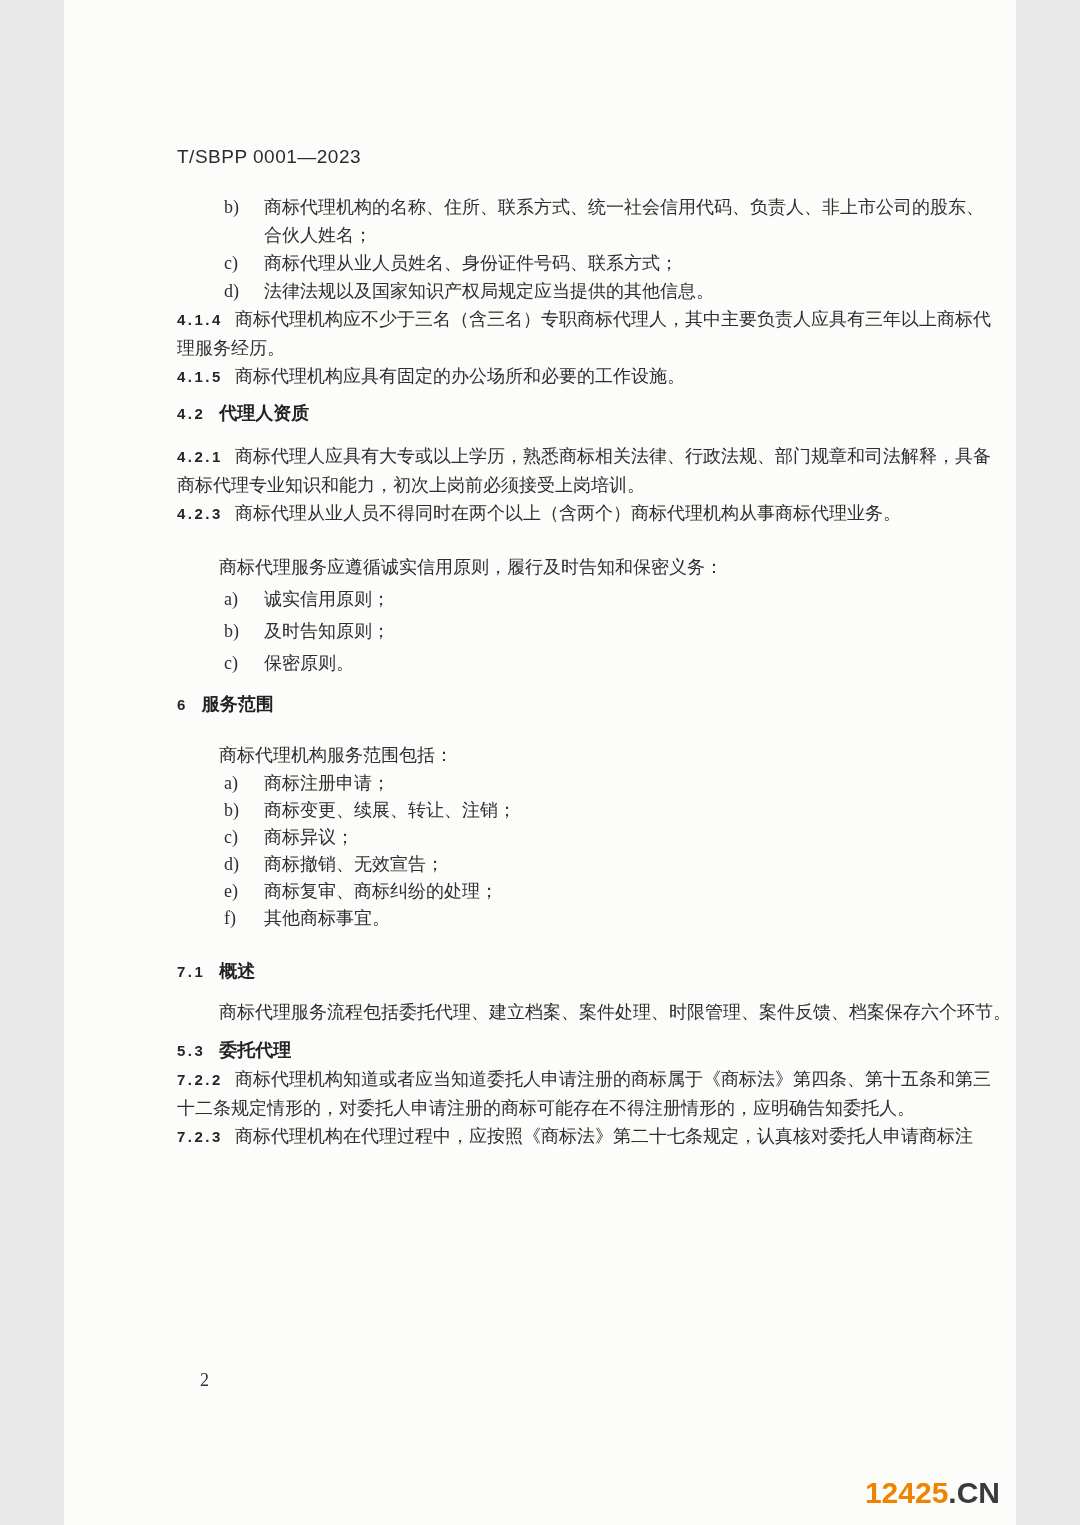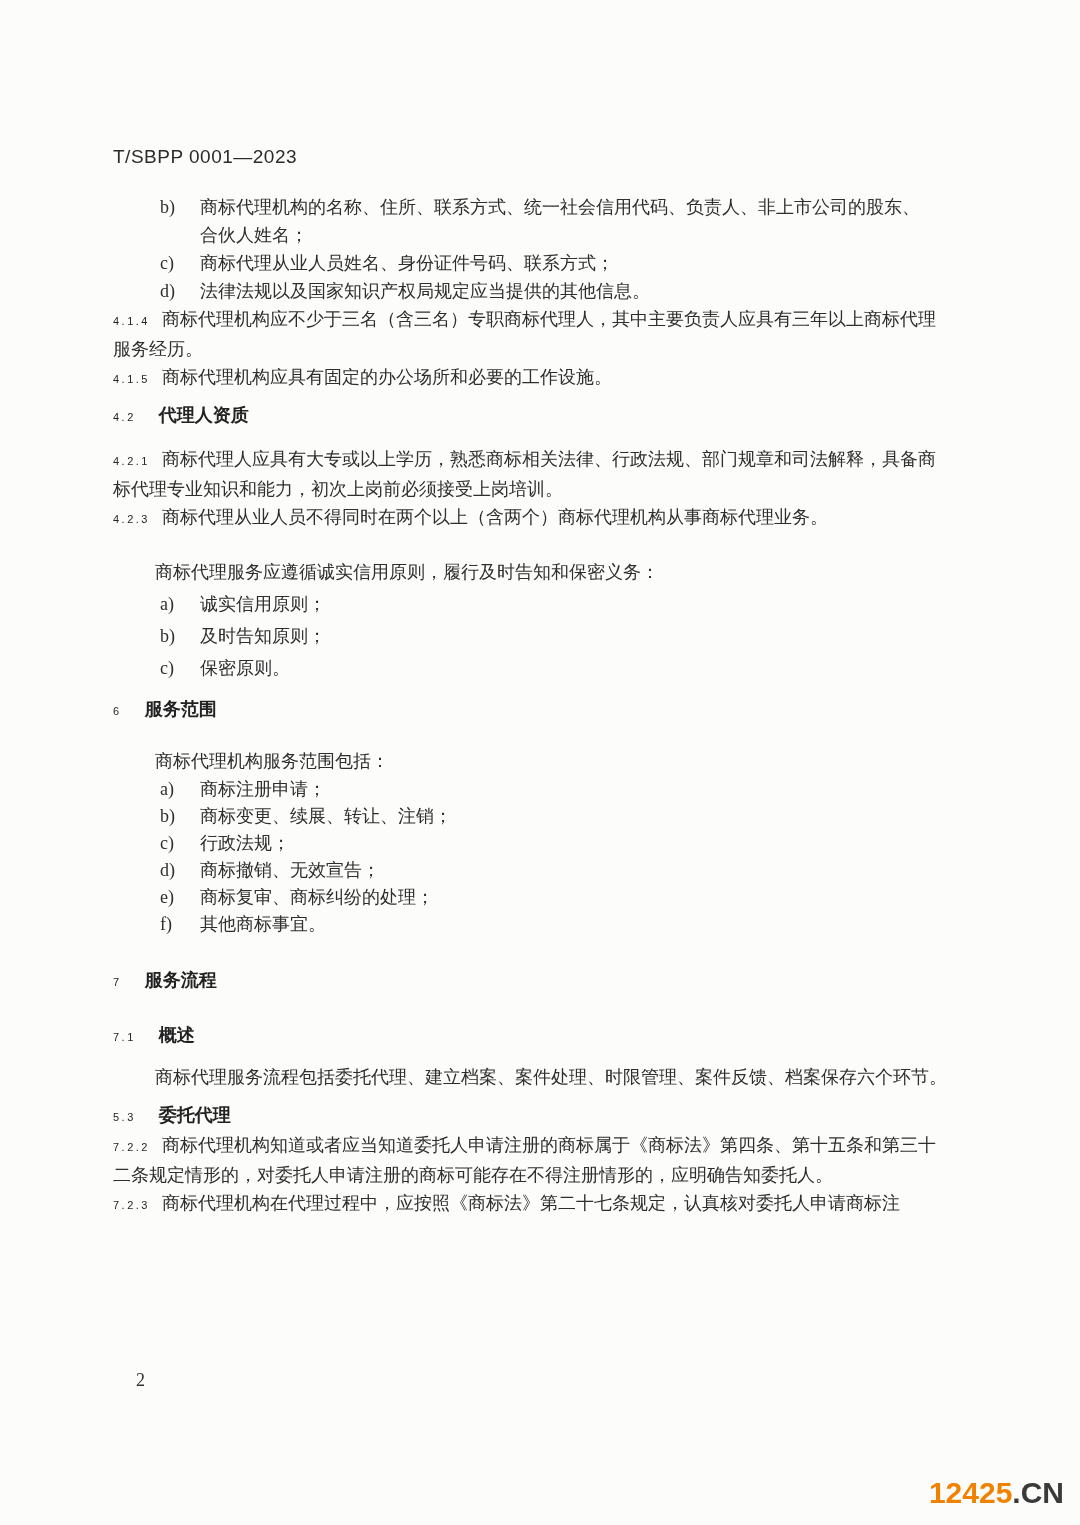--- a/index.html
+++ b/index.html
@@ -1,44 +1,44 @@
 <!DOCTYPE html>
 <html><head>
 <meta charset="utf-8">
 <style>
   html,body{margin:0;padding:0;}
   body{background:#e8e8e8;}
   .page{
     position:relative;
-    width:1080px;height:1525px;
+    width:952px;height:1525px;
     margin:0 auto;
     background:#fcfcfb;
     overflow:hidden;
     font-family:"Liberation Serif", serif;
     color:#2e2e2e;
   }
   .doc-header{
     position:absolute;left:113px;top:146px;
     font-family:"Liberation Sans", sans-serif;
     font-size:19px;letter-spacing:.5px;color:#2b2b2b;
   }
   .main{
     position:absolute;left:113px;top:193px;width:824px;
     font-size:18px;line-height:28px;
   }
   .li{position:relative;padding-left:87px;}
   .li .marker{position:absolute;left:47px;top:0;font-family:"Liberation Serif", serif;}
   .clause .num,
   .heading .num{
     font-family:"Liberation Sans", sans-serif;
-    font-weight:400;font-size:11px;letter-spacing:2.5px;
+    font-weight:700;font-size:15px;letter-spacing:2.5px;
     margin-right:12px;color:#262626;
   }
   .heading{font-weight:700;color:#222;}
-  .heading .num{margin-right:23px;}
+  .heading .num{margin-right:14px;}
   .indent{text-indent:42px;}
   .nowrap{white-space:nowrap;}
   .tight{line-height:27px;}
   .g1{margin-top:1px;}
   .g4{margin-top:4px;}
   .g8{margin-top:8px;}
   .g10{margin-top:10px;}
   .g12{margin-top:12px;}
   .g13{margin-top:13px;}
   .g14{margin-top:14px;}
@@ -119,38 +119,35 @@
     <div class="li tight g1">
       <span class="marker">a)</span>
       <span>商标注册申请；</span>
     </div>
     <div class="li tight">
       <span class="marker">b)</span>
       <span>商标变更、续展、转让、注销；</span>
     </div>
     <div class="li tight">
       <span class="marker">c)</span>
-      <span>行政法规；</span>
+      <span>商标异议；</span>
     </div>
     <div class="li tight">
       <span class="marker">d)</span>
       <span>商标撤销、无效宣告；</span>
     </div>
     <div class="li tight">
       <span class="marker">e)</span>
       <span>商标复审、商标纠纷的处理；</span>
     </div>
     <div class="li tight">
       <span class="marker">f)</span>
       <span>其他商标事宜。</span>
     </div>
 
-    <div class="heading g28">
-      <span class="num">7</span><span>服务流程</span>
-    </div>
 
     <div class="heading g25">
       <span class="num">7.1</span><span>概述</span>
     </div>
     <div class="indent nowrap g12">商标代理服务流程包括委托代理、建立档案、案件处理、时限管理、案件反馈、档案保存六个环节。</div>
 
     <div class="heading g10">
       <span class="num">5.3</span><span>委托代理</span>
     </div>
 

